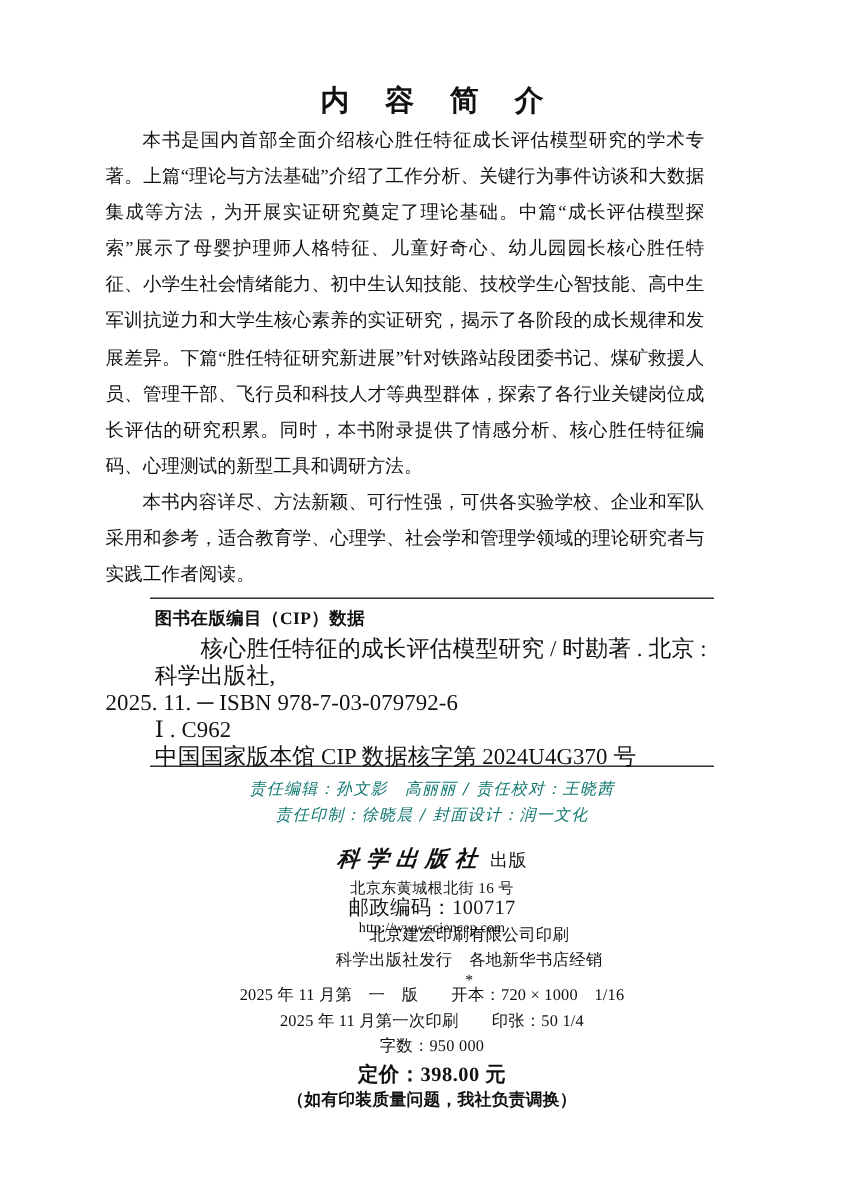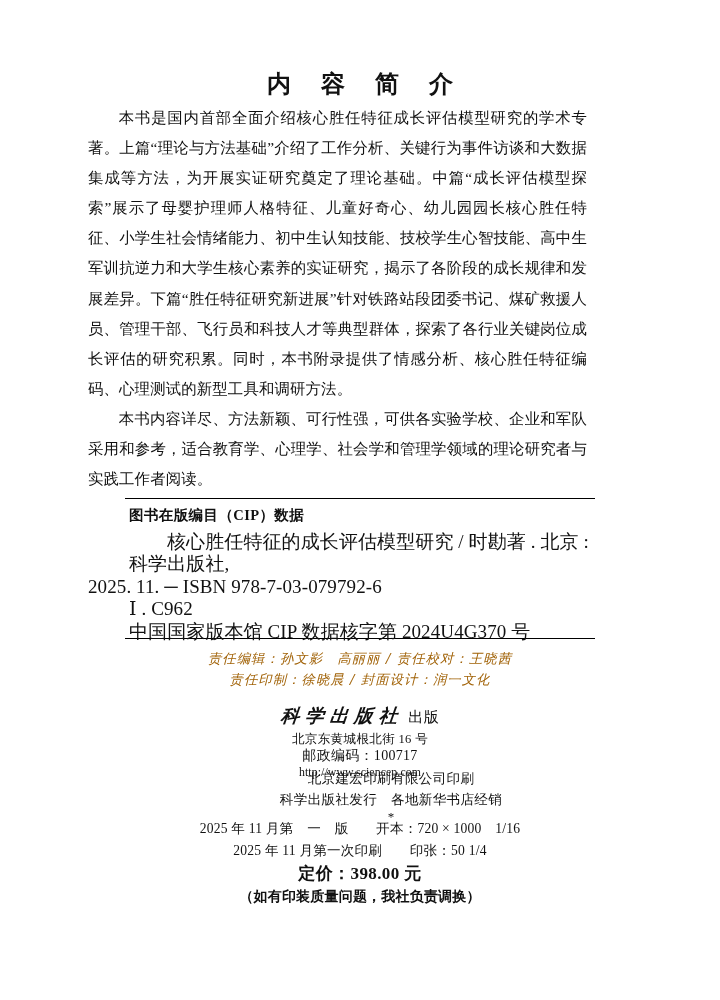--- a/index.html
+++ b/index.html
@@ -98,21 +98,21 @@
     position: absolute;
     left: 0;
     top: 648px;
     width: 720px;
     text-align: center;
     font-family: "DejaVu Serif", "Liberation Serif", serif;
     font-style: italic;
     font-size: 13.3px;
     line-height: 21px;
     letter-spacing: 1.1px;
-    color: #a16207;
+    color: #0f766e;
   }
 
   
   .publisher {
     position: absolute;
     left: 0;
     top: 704px;
     width: 720px;
     text-align: center;
   }
@@ -137,21 +137,21 @@
     margin-left: 5px;
     letter-spacing: 0.5px;
   }
   .pub-addr {
     font-size: 12.6px;
     line-height: 16.5px;
     letter-spacing: 0.3px;
     margin-top: 2px;
   }
   .pub-zip {
-    font-size: 14px;
+    font-size: 17px;
     line-height: 16.5px;
     letter-spacing: 0.3px;
   }
   .pub-url {
     font-size: 11.8px;
     line-height: 16.5px;
     letter-spacing: 0.1px;
   }
 
   
@@ -241,17 +241,18 @@
 
   <div class="printing">
     <div>北京建宏印刷有限公司印刷</div>
     <div>科学出版社发行　各地新华书店经销</div>
     <div class="asterisk">*</div>
   </div>
 
   <div class="specs">
     <div class="spec-row">2025 年 11 月第　一　版　　开本：720 × 1000　1/16</div>
     <div class="spec-row">2025 年 11 月第一次印刷　　印张：50 1/4</div>
+    <div class="spec-chars">字数：950 000</div>
     <div class="price">定价：398.00 元</div>
     <div class="refund-note">（如有印装质量问题，我社负责调换）</div>
   </div>
 
 </div>
 
 </body></html>

